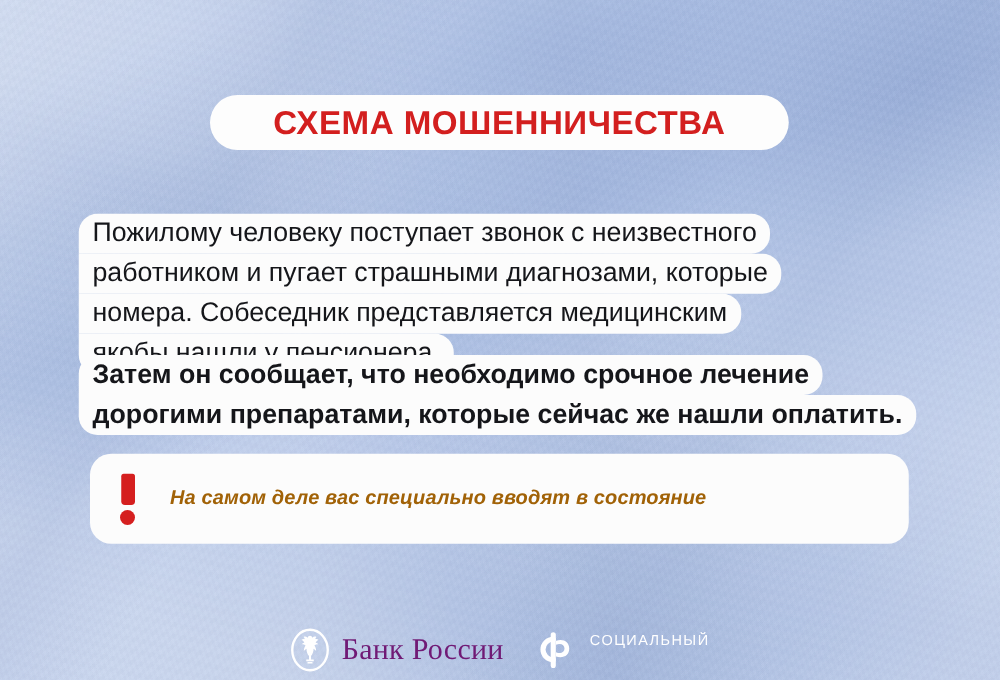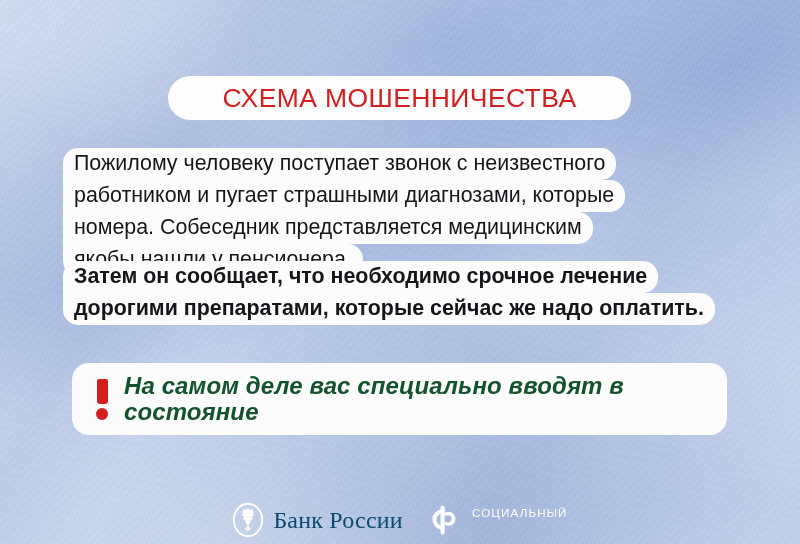--- a/index.html
+++ b/index.html
@@ -59,30 +59,31 @@
     height: 44px;
     background: #fdfdfd;
     border-radius: 22px;
     display: flex;
     align-items: center;
     justify-content: center;
   }
   #title-text {
     color: #d31f1f;
     font-size: 26.5px;
-    font-weight: normal;
+    font-weight: bold;
     letter-spacing: 0.4px;
     line-height: 1;
     white-space: nowrap;
   }
 
   
   .para {
     position: absolute;
     left: 63px;
+    margin-top: 23px;
   }
   .para .line {
     display: block;
     background: #fcfcfc;
     color: #15161a;
     font-size: 21.4px;
     line-height: 29px;
     padding: 1px 11px 2px 11px;
     width: fit-content;
     white-space: nowrap;
@@ -130,44 +131,45 @@
   #warning-bang .bang-dot {
     position: absolute;
     left: 3px;
     top: 29px;
     width: 12px;
     height: 12px;
     border-radius: 50%;
     background: #d51f1f;
   }
   #warning-text {
-    color: #14532d;
-    font-size: 24px;
+    color: #a16207;
+    font-size: 16px;
     line-height: 26px;
     font-weight: bold;
     font-style: italic;
     letter-spacing: 0.1px;
+    margin-left: 12px;
   }
 
   
   #footer {
     position: absolute;
     left: 0;
     right: 0;
     top: 462px;
     display: flex;
     align-items: center;
     justify-content: center;
     gap: 26px;
   }
   .logo-group { display: flex; align-items: center; }
 
   #cbr-emblem { width: 32px; height: 36px; margin-right: 9px; }
   #cbr-name {
-    color: #0c4a6e;
+    color: #701a75;
     font-family: "Liberation Serif", serif;
     font-size: 24px;
     line-height: 1;
     letter-spacing: 0.2px;
     white-space: nowrap;
   }
 
   #sfr-mark { width: 34px; height: 34px; margin-right: 9px; }
   #sfr-name {
     color: #ffffff;
@@ -192,21 +194,21 @@
 
   <div class="para" id="para-1">
     <span class="line">Пожилому человеку поступает звонок с неизвестного</span>
     <span class="line">работником и пугает страшными диагнозами, которые</span>
     <span class="line">номера. Собеседник представляется медицинским</span>
     <span class="line">якобы нашли у пенсионера.</span>
   </div>
 
   <div class="para" id="para-2">
     <span class="line">Затем он сообщает, что необходимо срочное лечение</span>
-    <span class="line">дорогими препаратами, которые сейчас же надо оплатить.</span>
+    <span class="line">дорогими препаратами, которые сейчас же нашли оплатить.</span>
   </div>
 
   <div id="warning-box">
     <span id="warning-bang">
       <span class="bang-bar"></span>
       <span class="bang-dot"></span>
     </span>
     <span id="warning-text">
       <span>На самом деле вас специально вводят в состояние</span><br>
     </span>

